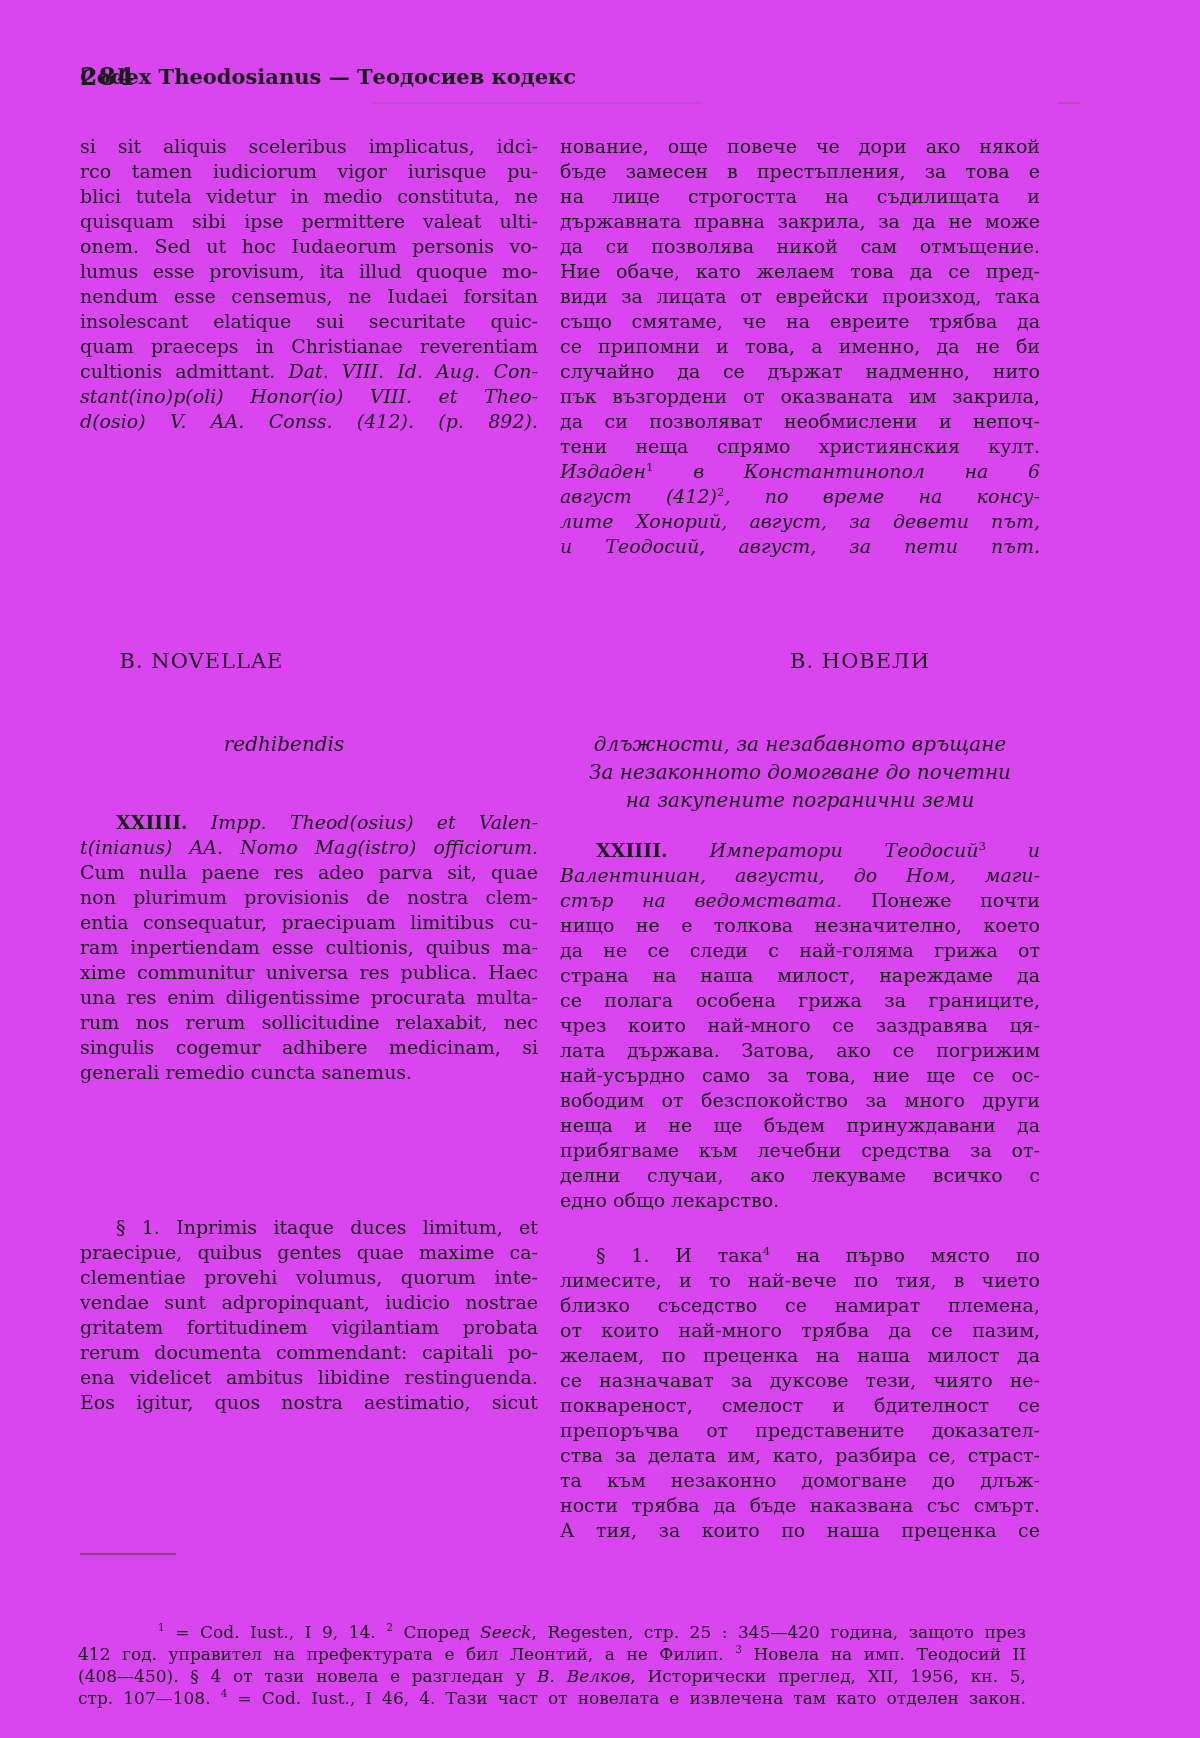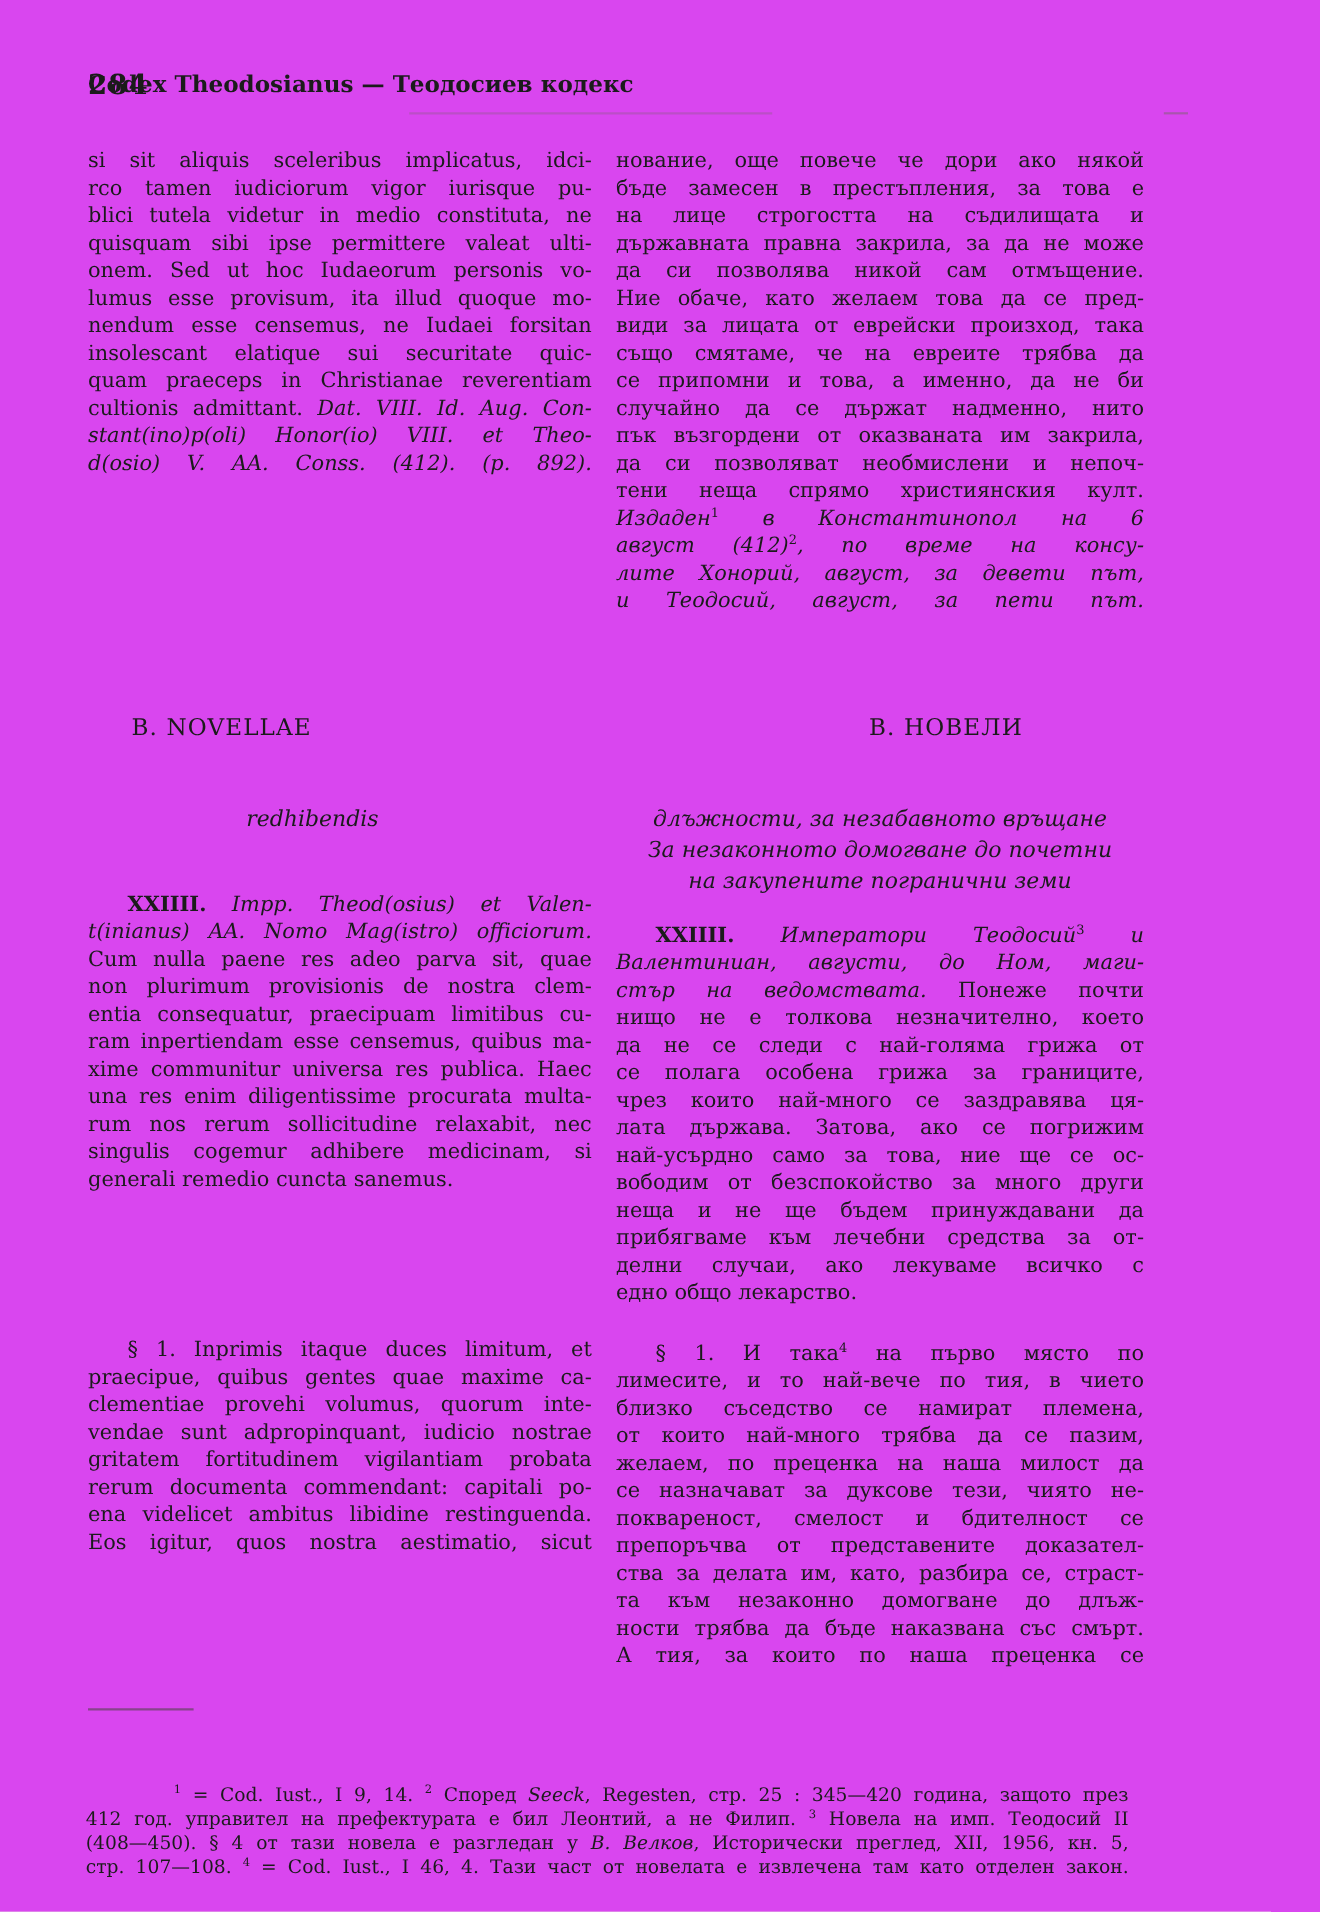--- a/index.html
+++ b/index.html
@@ -83,21 +83,21 @@
     <div class="sec-heading">B. NOVELLAE</div>
     <div class="subtitle center">
         <div class="line"><span class="it">redhibendis</span></div>
       </div>
     <div class="para p2">
         <div class="line ind1"><span class="bd">XXIIII.</span><span class="it"> Impp. Theod(osius) et Valen-</span></div>
         <div class="line"><span class="it">t(inianus) AA. Nomo Mag(istro) officiorum.</span></div>
         <div class="line"><span>Cum nulla paene res adeo parva sit, quae</span></div>
         <div class="line"><span>non plurimum provisionis de nostra clem-</span></div>
         <div class="line"><span>entia consequatur, praecipuam limitibus cu-</span></div>
-        <div class="line"><span>ram inpertiendam esse censemus, quibus ma-</span></div>
+        <div class="line"><span>ram inpertiendam esse cultionis, quibus ma-</span></div>
         <div class="line"><span>xime communitur universa res publica. Haec</span></div>
         <div class="line"><span>una res enim diligentissime procurata multa-</span></div>
         <div class="line"><span>rum nos rerum sollicitudine relaxabit, nec</span></div>
         <div class="line"><span>singulis cogemur adhibere medicinam, si</span></div>
         <div class="line nj"><span>generali remedio cuncta sanemus.</span></div>
       </div>
     <div class="para p3">
         <div class="line ind1"><span>§ 1. Inprimis itaque duces limitum, et</span></div>
         <div class="line"><span>praecipue, quibus gentes quae maxime ca-</span></div>
         <div class="line"><span>clementiae provehi volumus, quorum inte-</span></div>
@@ -134,20 +134,21 @@
         <div class="line"><span class="it">длъжности, за незабавното връщане</span></div>
         <div class="line"><span class="it">За незаконното домогване до почетни</span></div>
         <div class="line"><span class="it">на закупените погранични земи</span></div>
       </div>
     <div class="para p2">
         <div class="line ind1"><span class="bd">XXIIII.</span><span class="it"> Императори Теодосий</span><sup>3</sup><span class="it"> и</span></div>
         <div class="line"><span class="it">Валентиниан, августи, до Ном, маги-</span></div>
         <div class="line"><span class="it">стър на ведомствата.</span><span> Понеже почти</span></div>
         <div class="line"><span>нищо не е толкова незначително, което</span></div>
         <div class="line"><span>да не се следи с най-голяма грижа от</span></div>
+        <div class="line"><span>страна на наша милост, нареждаме да</span></div>
         <div class="line"><span>се полага особена грижа за границите,</span></div>
         <div class="line"><span>чрез които най-много се заздравява ця-</span></div>
         <div class="line"><span>лата държава. Затова, ако се погрижим</span></div>
         <div class="line"><span>най-усърдно само за това, ние ще се ос-</span></div>
         <div class="line"><span>вободим от безспокойство за много други</span></div>
         <div class="line"><span>неща и не ще бъдем принуждавани да</span></div>
         <div class="line"><span>прибягваме към лечебни средства за от-</span></div>
         <div class="line"><span>делни случаи, ако лекуваме всичко с</span></div>
         <div class="line nj"><span>едно общо лекарство.</span></div>
       </div>

